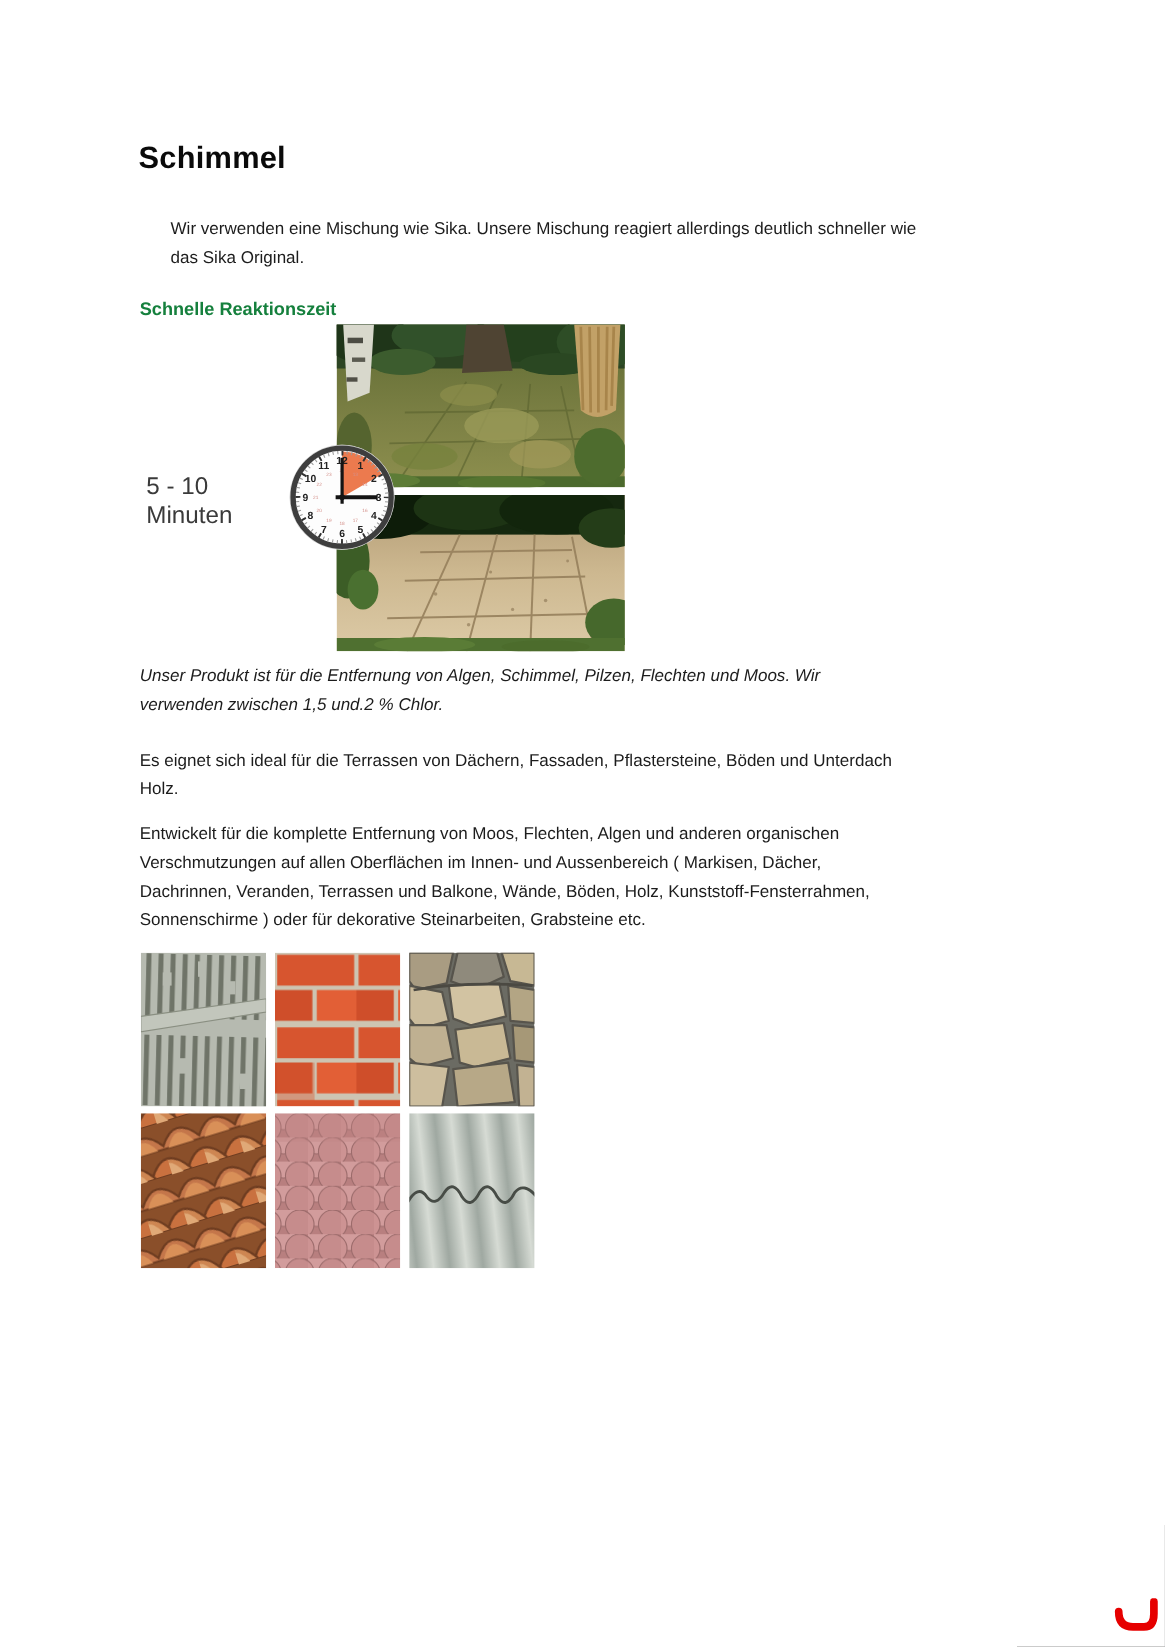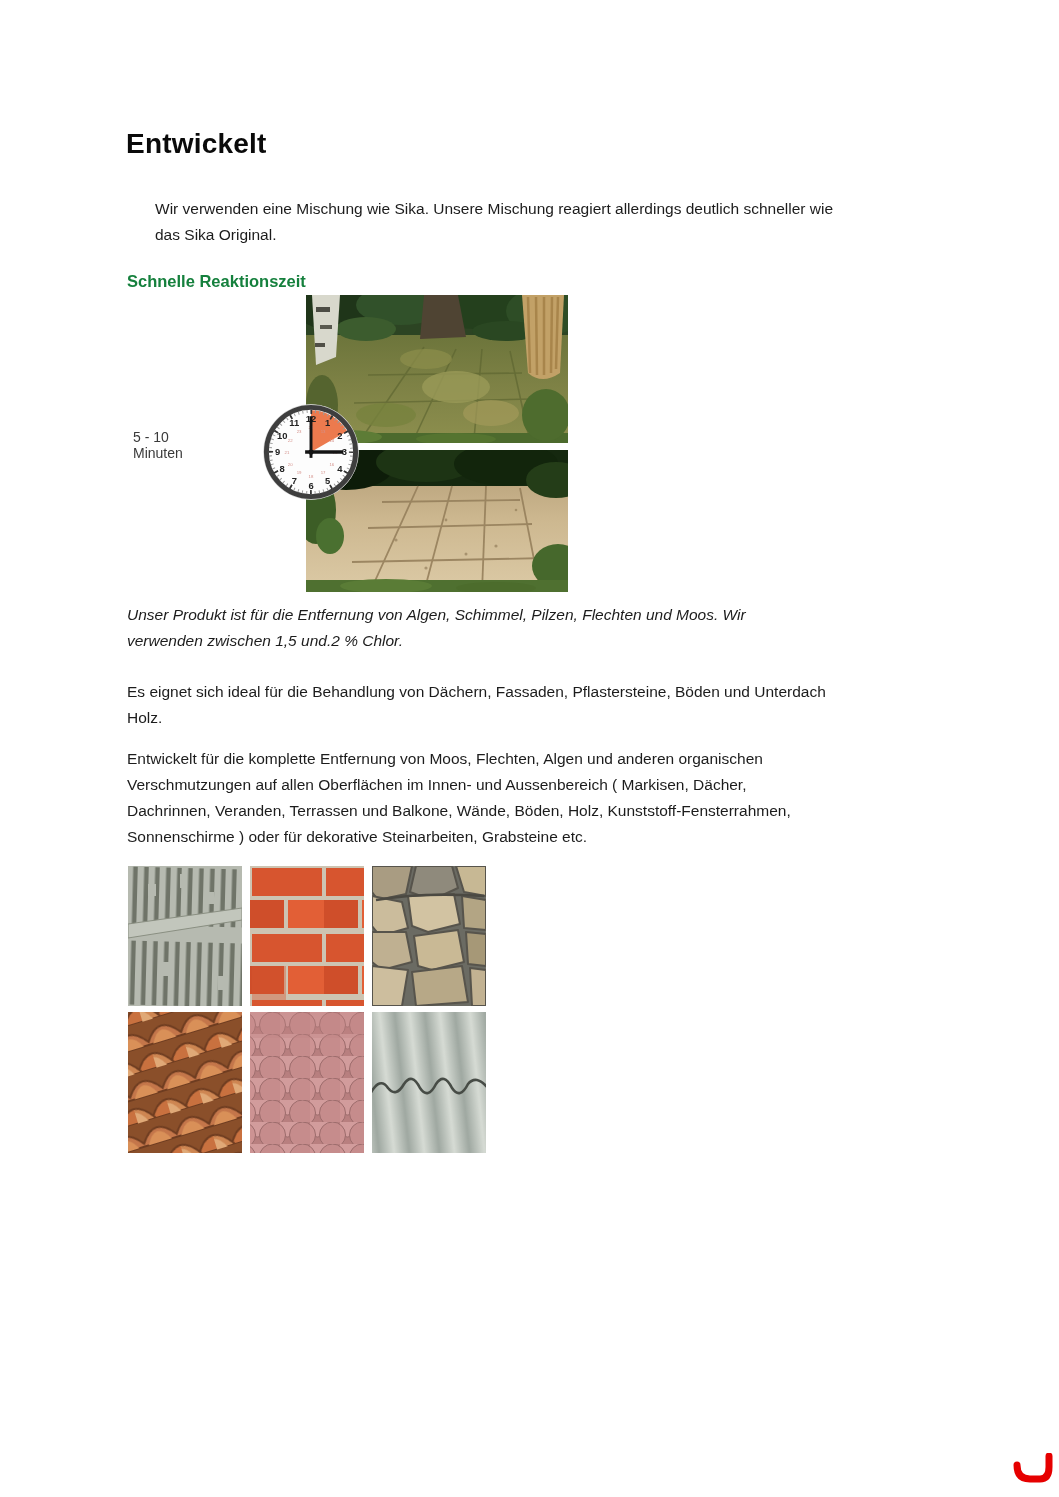--- a/index.html
+++ b/index.html
@@ -30,39 +30,39 @@
     position:absolute;left:127px;top:272px;
     font-size:16.5px;font-weight:bold;color:#15803d;
   }
   .figure-block{position:absolute;left:0;top:0;}
   .photo{position:absolute;display:block;}
   .photo-before{left:306px;top:295px;}
   .photo-after{left:306px;top:450px;}
   .clock-wrap{position:absolute;left:262px;top:403px;width:98px;height:98px;}
   .duration-label{
     position:absolute;left:133px;top:429px;
-    font-size:14px;color:#3a3a3a;
+    font-size:22px;color:#3a3a3a;
   }
   .tile-grid{
     position:absolute;left:128px;top:866px;
     display:grid;
     grid-template-columns:114px 114px 114px;
     grid-template-rows:140px 141px;
     column-gap:8px;row-gap:6px;
   }
   .tile{width:114px;height:100%;overflow:hidden;}
   .tile svg{display:block;}
   .page-marker{position:absolute;left:1012px;top:1453px;width:47px;height:34px;}
 </style>
 </head>
 <body>
 
 <div class="page">
 
-  <div class="doc-title">Entwickelt</div>
+  <div class="doc-title">Schimmel</div>
 
   <div class="para para-intro">Wir verwenden eine Mischung wie Sika. Unsere Mischung reagiert allerdings deutlich schneller wie
 das Sika Original.</div>
 
   <div class="red-heading">Schnelle Reaktionszeit</div>
 
   <div class="figure-block">
 
     <svg class="photo photo-before" width="262" height="148" viewBox="0 0 262 148">
       <defs>
@@ -197,21 +197,21 @@
       <line x1="50" y1="56" x2="50" y2="13.5" stroke="#141414" stroke-width="3"></line>
       <line x1="44" y1="50" x2="83" y2="50" stroke="#141414" stroke-width="3.6"></line>
       <circle cx="50" cy="50" r="2.6" fill="#141414"></circle>
     </svg>
 
     <div class="duration-label">5 - 10 Minuten</div>
   </div>
 
   <div class="para para-product">Unser Produkt ist für die Entfernung von Algen, Schimmel, Pilzen, Flechten und Moos. Wir
 verwenden zwischen 1,5 und.2 % Chlor.</div>
-  <div class="para para-suitability">Es eignet sich ideal für die Behandlung von Dächern, Fassaden, Pflastersteine, Böden und Unterdach
+  <div class="para para-suitability">Es eignet sich ideal für die Terrassen von Dächern, Fassaden, Pflastersteine, Böden und Unterdach
 Holz.</div>
   <div class="para para-development">Entwickelt für die komplette Entfernung von Moos, Flechten, Algen und anderen organischen
 Verschmutzungen auf allen Oberflächen im Innen- und Aussenbereich ( Markisen, Dächer,
 Dachrinnen, Veranden, Terrassen und Balkone, Wände, Böden, Holz, Kunststoff-Fensterrahmen,
 Sonnenschirme ) oder für dekorative Steinarbeiten, Grabsteine etc.</div>
 
   <div class="tile-grid">
 
     <div class="tile">
       <svg width="114" height="140" viewBox="0 0 114 140">

